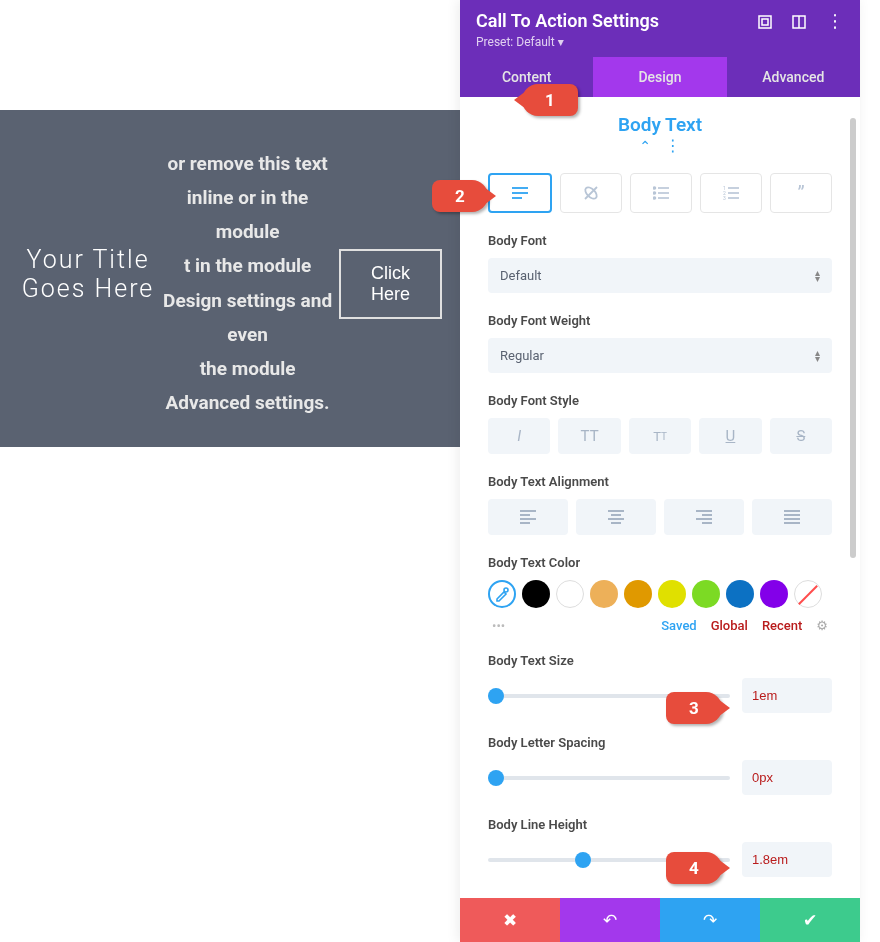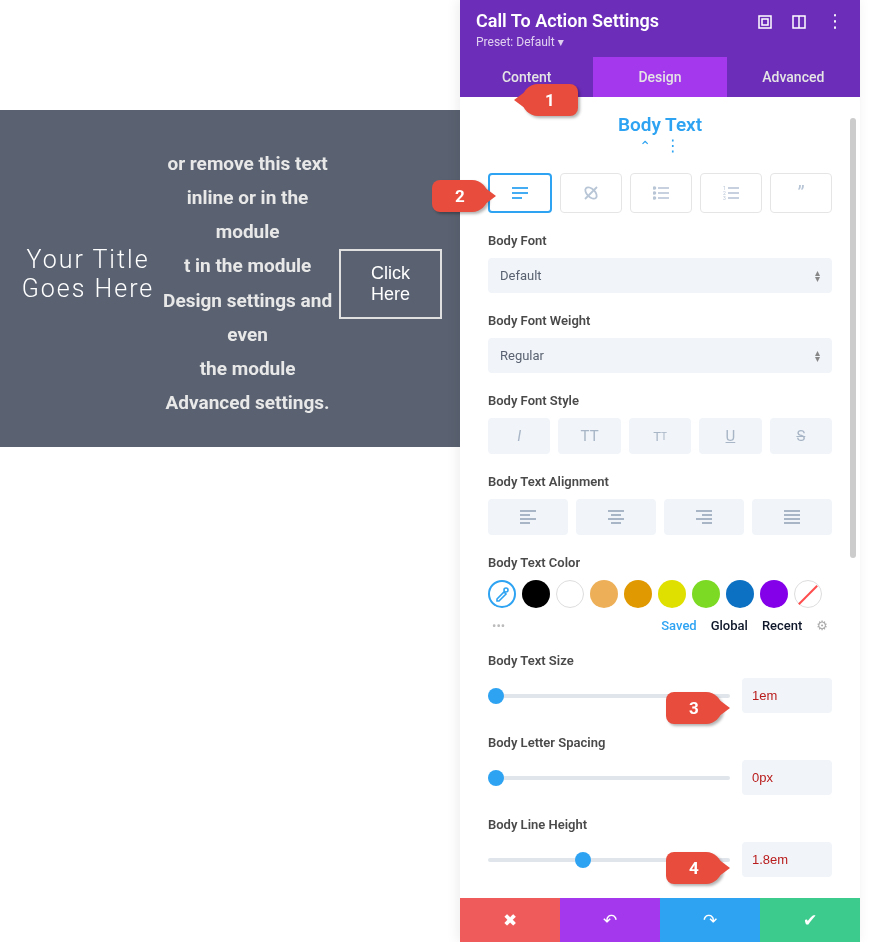--- a/index.html
+++ b/index.html
@@ -149,21 +149,21 @@
     .swatch-dorange { background: #e09900; }
     .swatch-yellow { background: #e0e000; }
     .swatch-green { background: #7cda24; }
     .swatch-blue { background: #0c71c3; }
     .swatch-purple { background: #8300e9; }
     .swatch-none { background: #fff; border: 1px solid #ddd; position: relative; }
     .swatch-none::after { content: ''; position: absolute; width: 100%; height: 2px; background: #ff4d4d; top: 50%; left: 0; transform: rotate(-45deg); }
     .color-meta-row { display: flex; justify-content: space-between; align-items: center; font-size: 13px; margin-bottom: 20px; padding: 0 4px; }
     .dots3 { color: #bbb; }
     .meta-tabs { display: flex; gap: 14px; align-items: center; }
-    .meta-tab { color: #0f172a; cursor: pointer; font-weight: 500; }
+    .meta-tab { color: #b91c1c; cursor: pointer; font-weight: 500; }
     .meta-tab.active { color: #2ea3f2; }
     .gear { color: #aaa; cursor: pointer; }
     .slider-group { margin-bottom: 22px; }
     .slider-row { display: flex; align-items: center; gap: 12px; }
     .slider-track { flex: 1; height: 4px; background: #e0e5eb; border-radius: 2px; position: relative; cursor: pointer; }
     .slider-thumb { position: absolute; width: 16px; height: 16px; background: #2ea3f2; border-radius: 50%; top: -6px; }
     .slider-input {
       width: 90px;
       padding: 10px;
       background: #f1f5f9;

